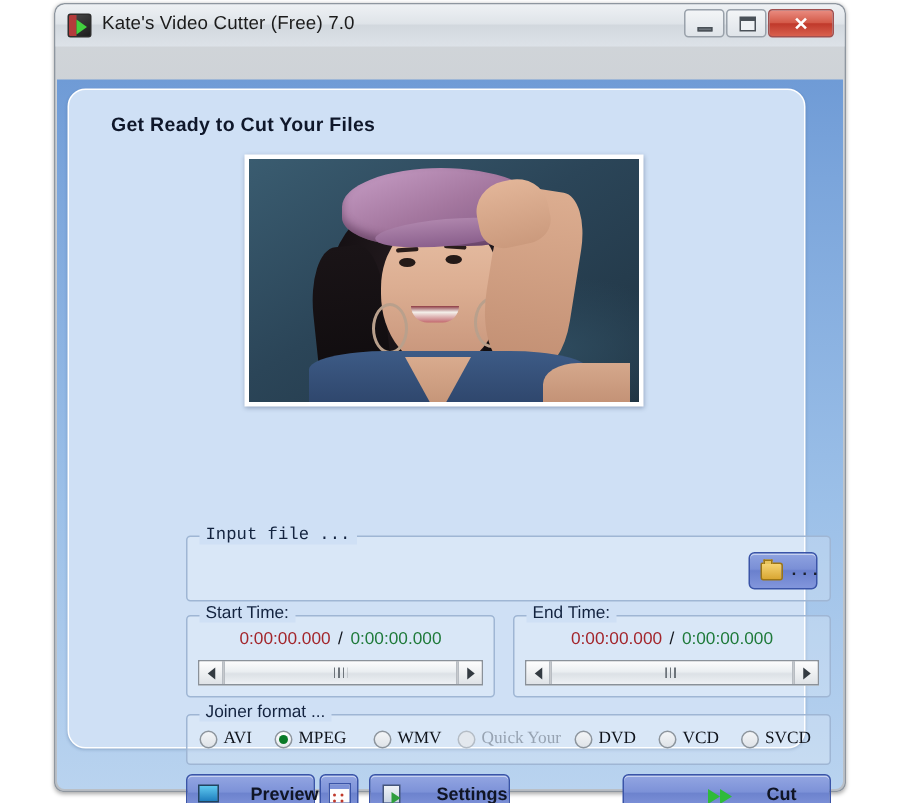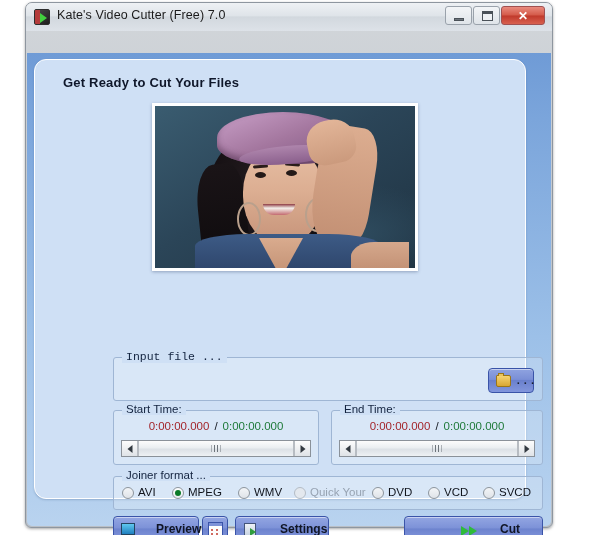--- a/index.html
+++ b/index.html
@@ -3,21 +3,21 @@
 <meta charset="utf-8">
 <style>
   html,body{margin:0;padding:0;}
   body{
     width:600px;height:535px;background:#ffffff;overflow:hidden;
     font-family:"Liberation Sans",sans-serif;
   }
 
   
   #window{
-    position:absolute;left:25px;top:2px;width:528px;height:526px;
+    position:absolute;left:36px;top:2px;width:528px;height:526px;
     border-radius:7px 7px 6px 6px;
     background:linear-gradient(to bottom,#d2d6da 0%,#c3c8ce 40%,#b9bfc6 100%);
     border:1px solid #8e969f;
     box-shadow:0 1px 3px rgba(0,0,0,.35);
     box-sizing:border-box;
   }
   #titlebar{
     position:absolute;left:0;top:0;right:0;height:28px;
     border-radius:6px 6px 0 0;
     background:linear-gradient(to bottom,#eef1f4 0%,#dfe4e9 45%,#d2d8de 50%,#dde2e8 100%);
@@ -262,21 +262,21 @@
   .radio .dotbox{
     position:absolute;left:0;top:1px;width:12px;height:12px;border-radius:50%;
     background:linear-gradient(to bottom,#f3f5f7,#dfe3e8);
     border:1px solid #8d959d;box-sizing:border-box;
   }
   .radio.on .dotbox{background:linear-gradient(to bottom,#ffffff,#e6eaee);}
   .radio.on .dotbox:after{
     content:"";position:absolute;left:2px;top:2px;width:6px;height:6px;border-radius:50%;
     background:#0a7a28;
   }
-  .radio .lbl{position:absolute;left:16px;top:0;}
+  .radio .lbl{position:absolute;left:16px;top:0;font-family:Liberation Serif, serif;}
   .radio.disabled{color:#97a3b2;}
   .radio.disabled .dotbox{background:#e3e8ee;border-color:#b4bcc5;}
 
   
   .btn{
     position:absolute;box-sizing:border-box;
     border:1px solid #3a54a8;border-radius:4px;
     background:linear-gradient(to bottom,#93a6e2 0%,#7d92d8 45%,#6d83ce 50%,#8598dd 100%);
     box-shadow:inset 0 1px 0 rgba(255,255,255,.5);
   }

